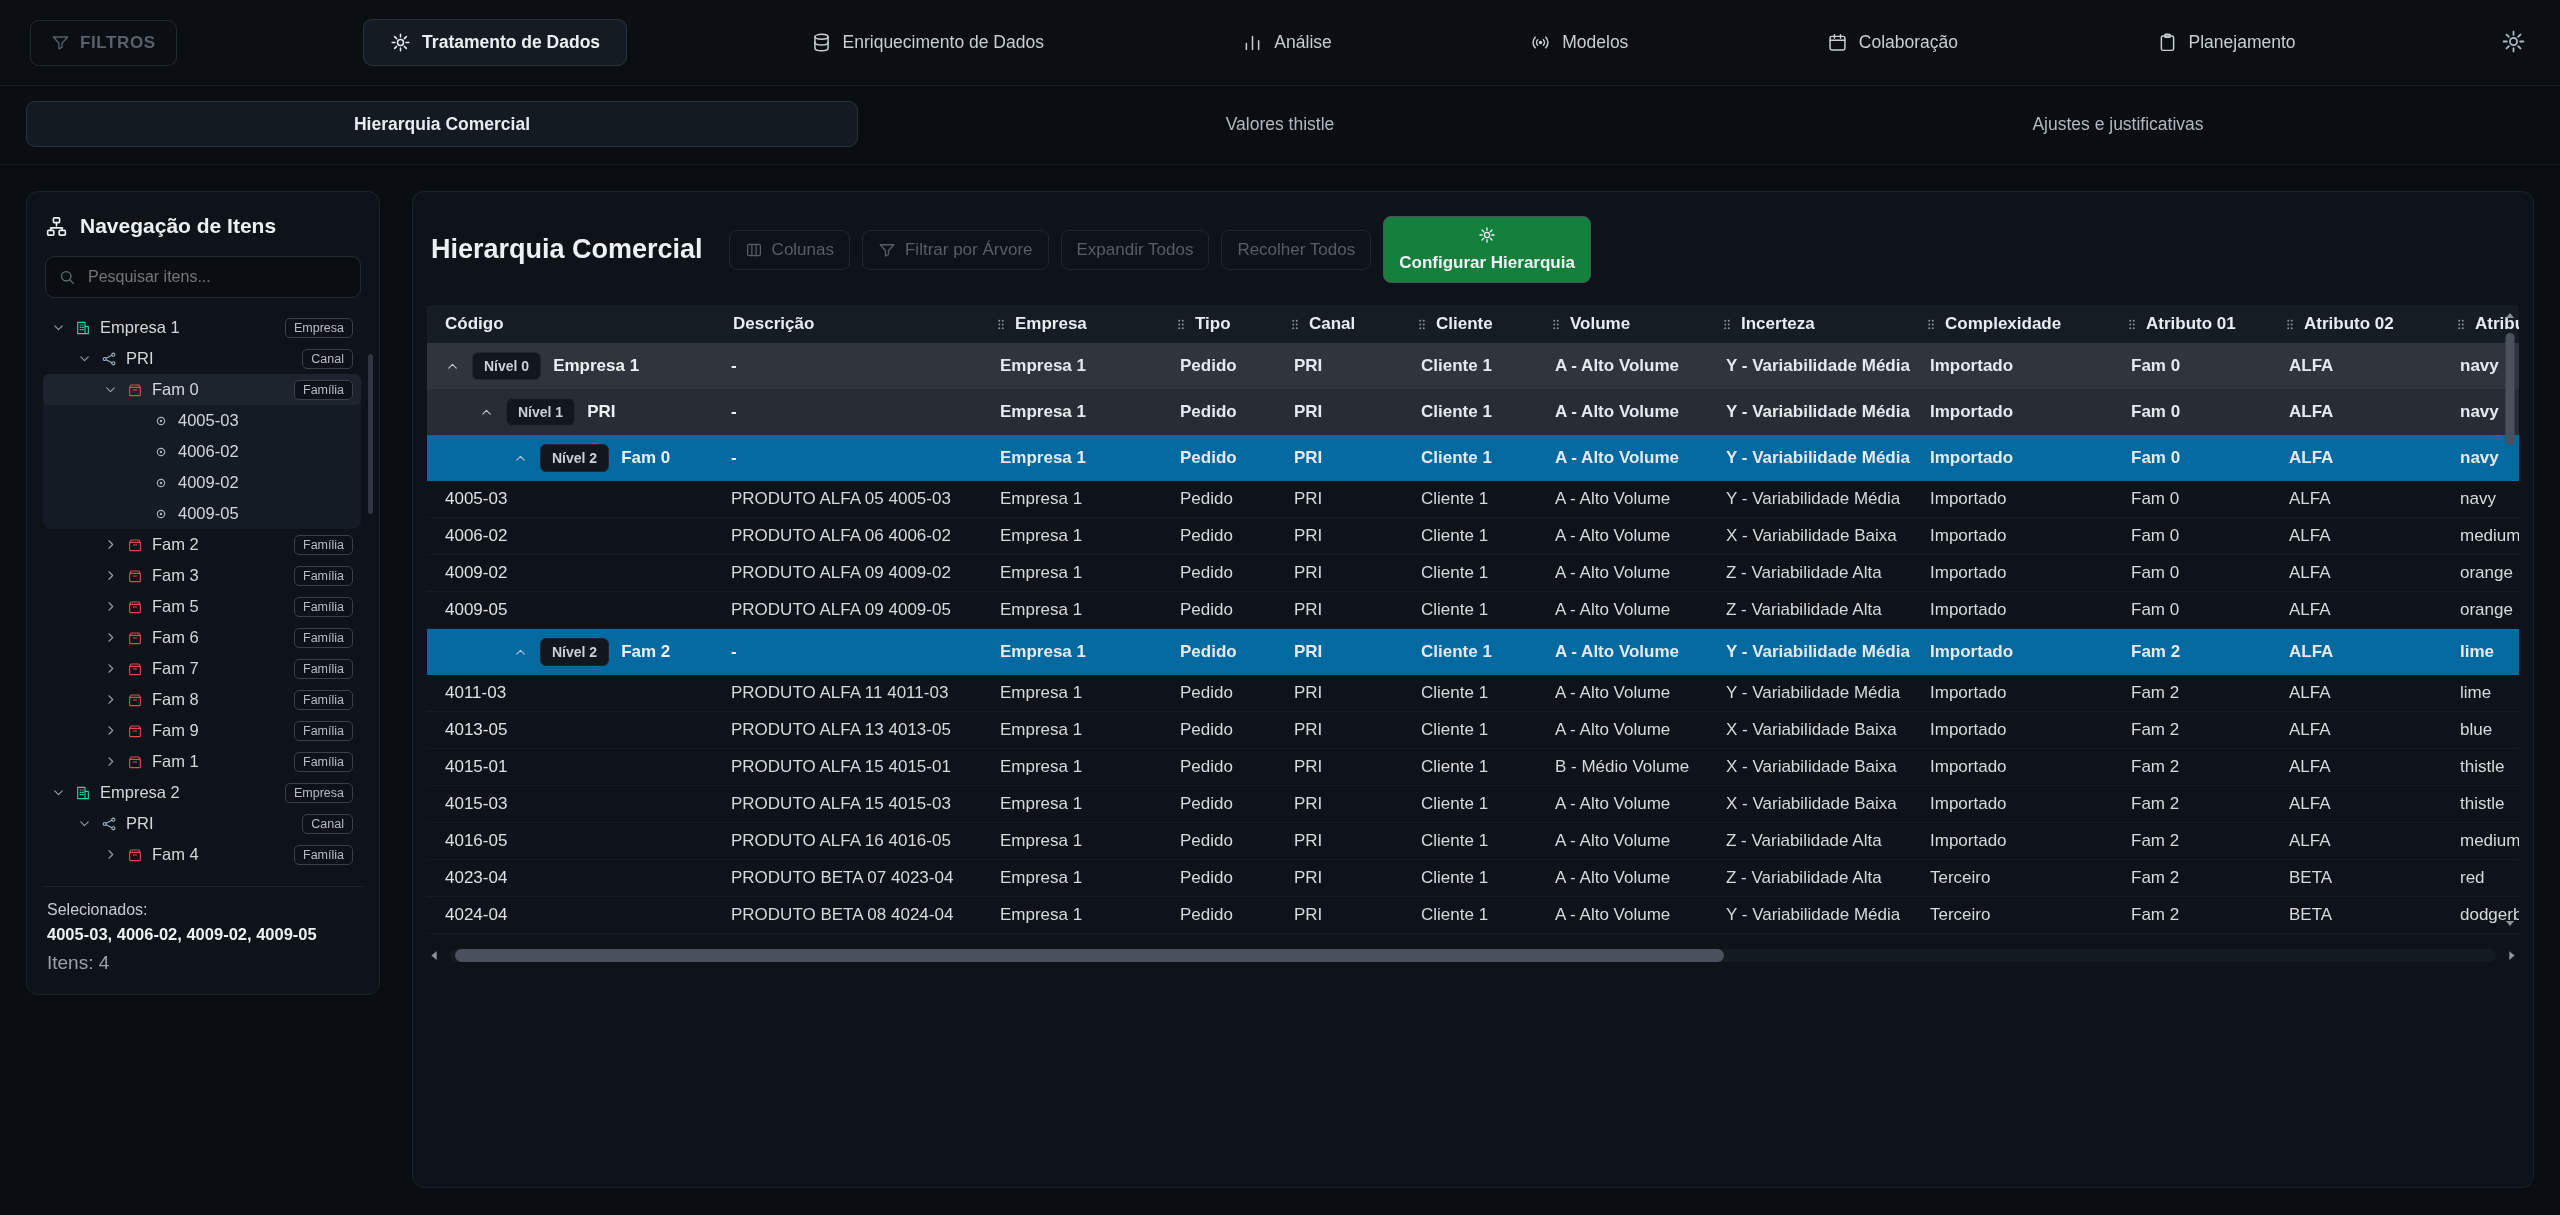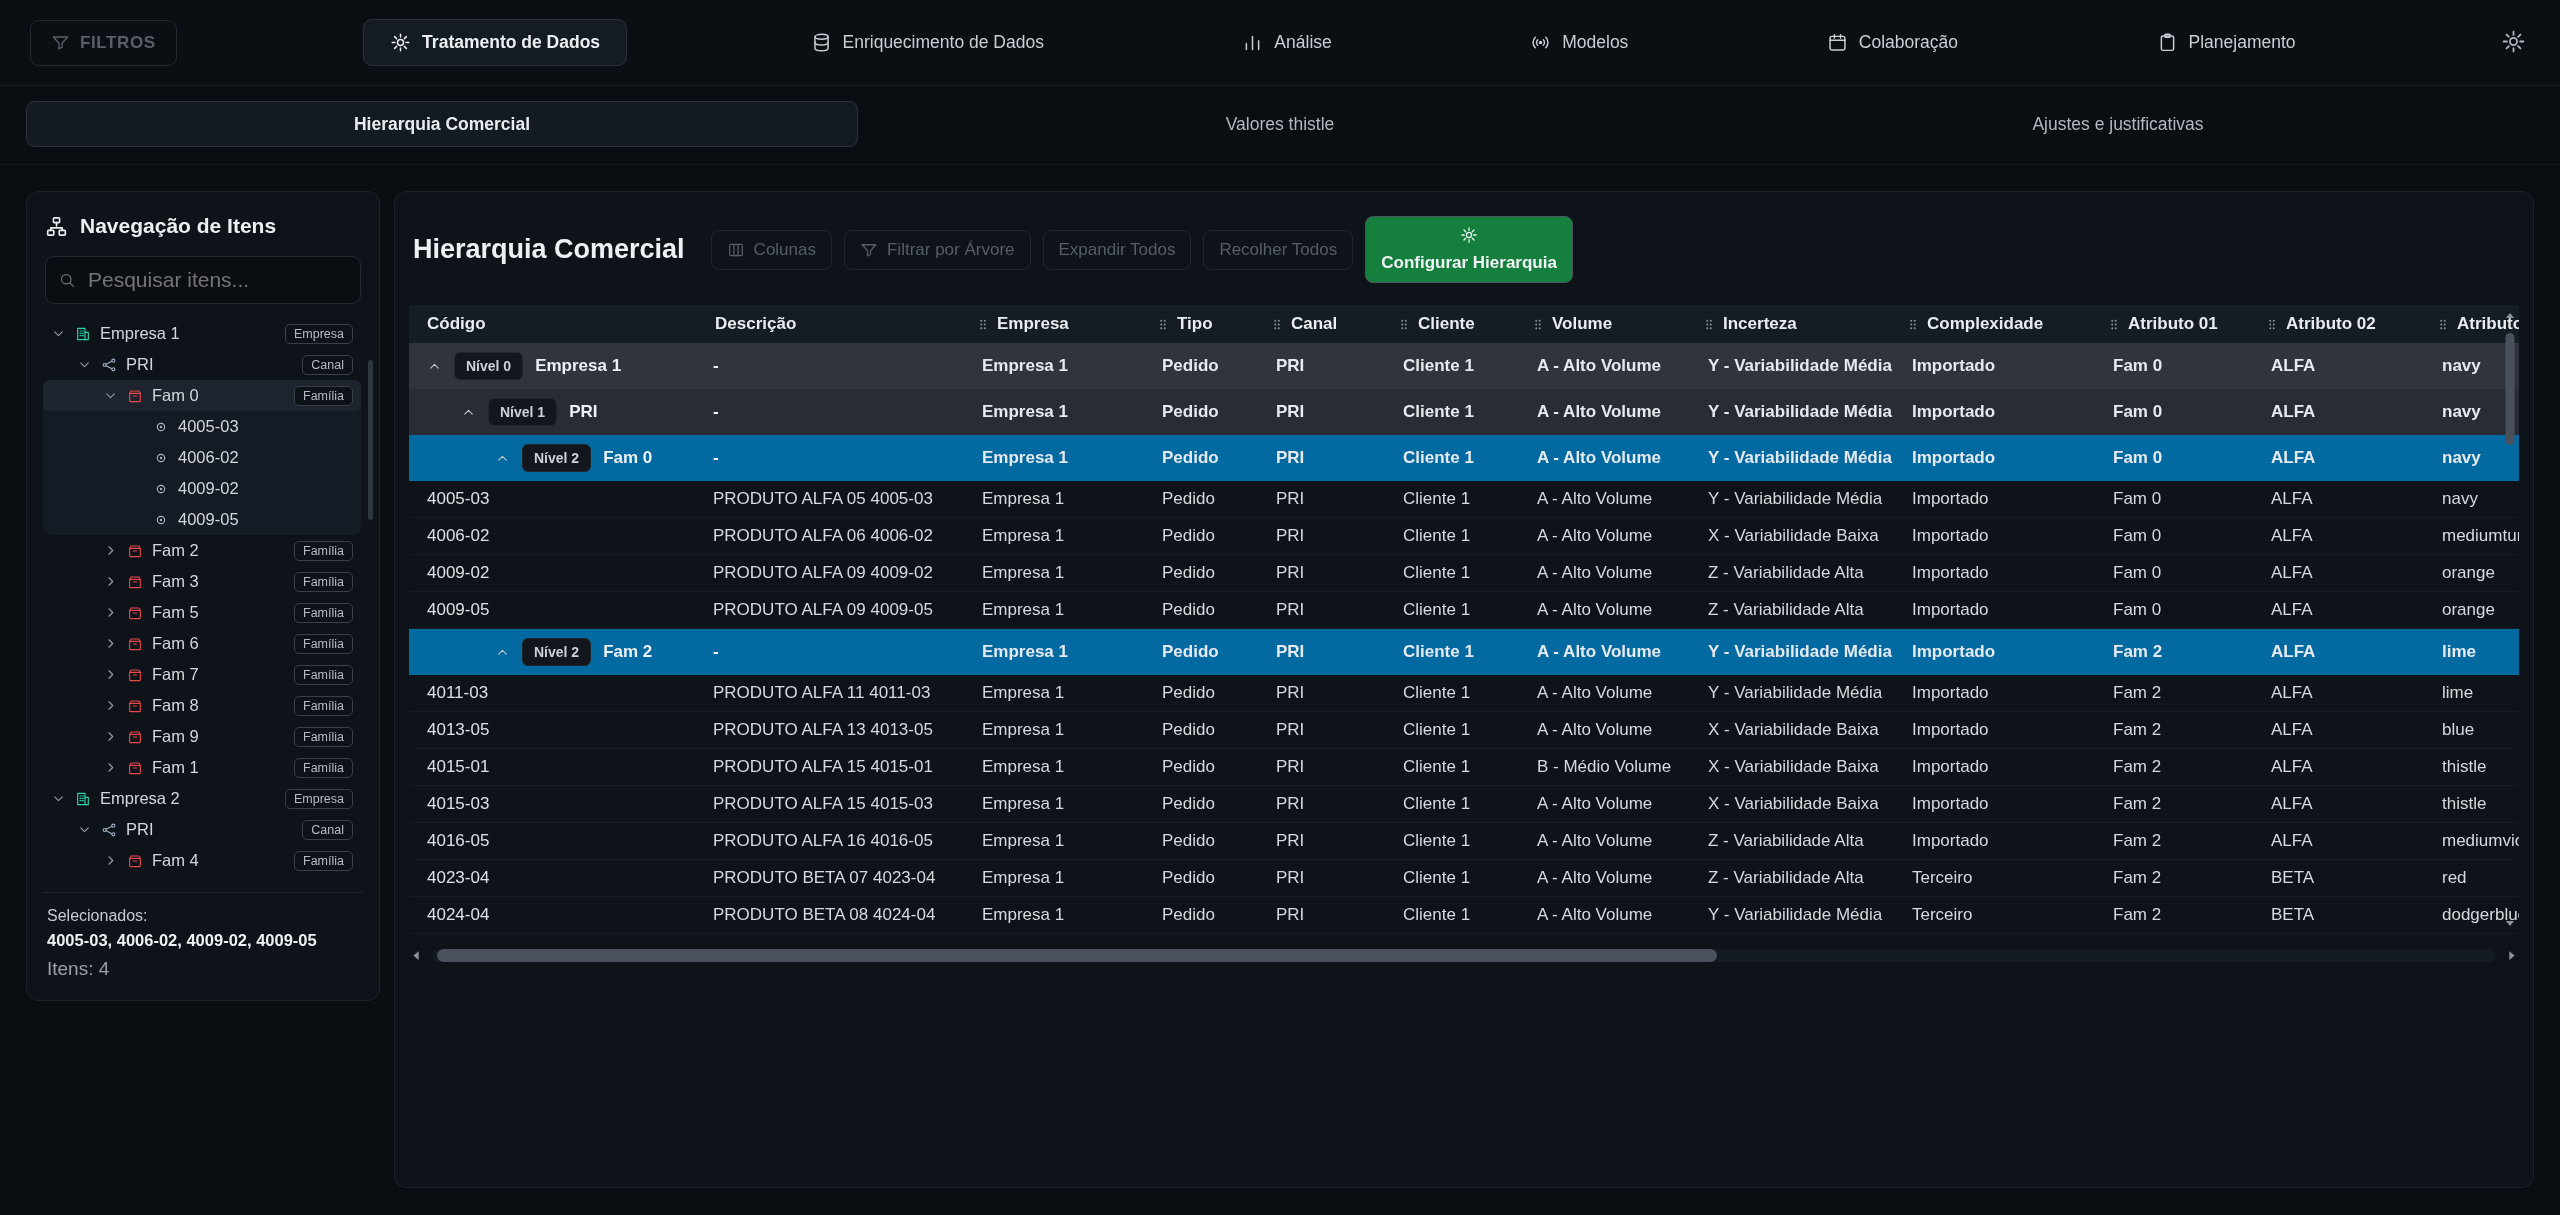--- a/index.html
+++ b/index.html
@@ -19,30 +19,30 @@
   .nav-item.active{background:#151b23;border-color:#2a313b;color:#edf0f3;font-weight:600;padding:12px 26px;}
   .settings-btn{background:none;border:none;color:#b3bac2;padding:4px;}
   .settings-btn .icon{width:25px;height:25px;}
 
   
   .subtabs{display:flex;align-items:center;padding:15px 26px 17px;border-bottom:1px solid #141a21;gap:6px;}
   .subtab{flex:1;display:flex;align-items:center;justify-content:center;height:46px;color:#b2b8bf;font-size:17.5px;background:none;border:1px solid transparent;border-radius:9px;}
   .subtab.active{background:#141a22;border-color:#2b323c;color:#e9ecef;font-weight:600;}
 
   
-  .content{display:flex;gap:14px;padding:26px 26px 0;align-items:flex-start;}
+  .content{display:flex;gap:32px;padding:26px 26px 0;align-items:flex-start;}
 
   
   .sidebar{width:354px;flex:none;background:#0e1319;border:1px solid #1b222b;border-radius:12px;padding:20px 16px 18px;position:relative;}
   .sb-head{display:flex;align-items:center;gap:12px;padding:2px 2px 0;color:#edf0f3;}
   .sb-head .icon{width:23px;height:23px;}
   .sb-title{font-size:21px;font-weight:700;margin:0;}
   .searchbox{position:relative;margin:18px 2px 14px;}
   .searchbox .icon{position:absolute;left:13px;top:50%;transform:translateY(-50%);width:18px;height:18px;color:#687078;}
-  .search-input{width:100%;background:#0a0e13;border:1px solid #232a33;border-radius:9px;padding:11px 12px 11px 42px;color:#3b82f6;font-size:21px;outline:none;}
+  .search-input{width:100%;background:#0a0e13;border:1px solid #232a33;border-radius:9px;padding:11px 12px 11px 42px;color:#3b82f6;font-size:16px;outline:none;}
   .tree{position:relative;margin-right:2px;}
   .tree-row{display:flex;align-items:center;height:31px;color:#d3d7db;font-size:16.5px;border-radius:6px;padding-right:8px;}
   .tree-row.sel{background:#1d242e;}
   .tree-highlight{background:#151b24;border-radius:8px;}
   .chev-spacer{width:24px;flex:none;}
   .tree-chev{width:15px;height:15px;margin-right:9px;color:#99a0a8;}
   .node-ic{width:16px;height:16px;margin-right:9px;}
   .tree-label{white-space:nowrap;overflow:hidden;}
   .tree-badge{margin-left:auto;font-size:12.5px;color:#b7bcc3;border:1px solid #394049;border-radius:5px;padding:2px 8px;background:#0d1219;white-space:nowrap;}
   .tree-scrollthumb{position:absolute;right:-12px;top:42px;width:5px;height:160px;background:#2f3640;border-radius:3px;}

